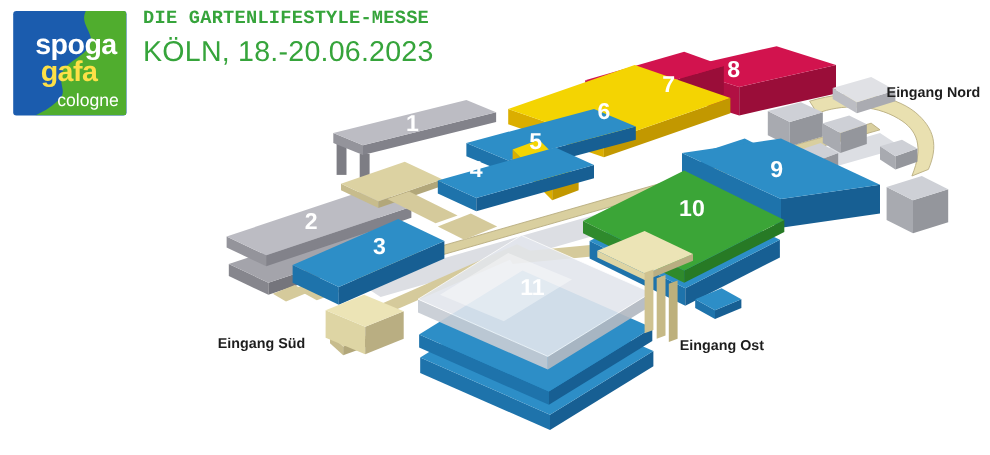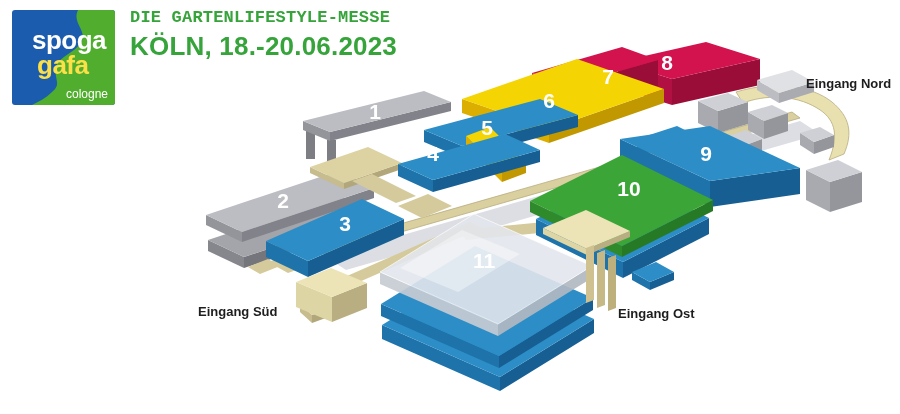--- a/index.html
+++ b/index.html
@@ -3,23 +3,23 @@
 <meta charset="utf-8">
 <style>
   html,body{margin:0;padding:0;background:#fff;}
   .stage{position:relative;width:900px;height:414px;background:#ffffff;overflow:hidden;
          font-family:"Liberation Sans",sans-serif;}
   #map-svg{position:absolute;left:0;top:0;width:900px;height:414px;}
   .logo{position:absolute;left:12px;top:10px;width:103px;height:95px;border-radius:3px;overflow:hidden;}
   .logo svg{position:absolute;left:0;top:0;width:103px;height:95px;}
   .logo-l1{position:absolute;left:20px;top:17px;font-size:26px;font-weight:700;color:#fff;letter-spacing:-0.5px;line-height:1;}
   .logo-l2{position:absolute;left:25px;top:42px;font-size:26px;font-weight:700;color:#fde047;letter-spacing:-0.5px;line-height:1;}
-  .logo-city{position:absolute;right:7px;bottom:5px;font-size:12px;color:#fff;line-height:1;margin-left:12px;}
+  .logo-city{position:absolute;right:7px;bottom:5px;font-size:16px;color:#fff;line-height:1;margin-left:12px;}
   .subtitle{position:absolute;left:130px;top:8px;font-size:17px;font-weight:700;letter-spacing:0.2px;font-family:Liberation Mono, monospace;}
-  .title{position:absolute;left:130px;top:31px;font-size:26px;font-weight:700;letter-spacing:0.2px;text-align:center;}
+  .title{position:absolute;left:130px;top:31px;font-size:26px;font-weight:400;letter-spacing:0.2px;text-align:center;}
   .hall-num{font-family:"Liberation Sans",sans-serif;font-size:21px;font-weight:700;fill:#ffffff;text-anchor:middle;}
   .entrance-label{font-family:"Liberation Sans",sans-serif;font-size:13px;font-weight:700;fill:#1d1d1d;}
 </style>
 </head>
 <body>
 
 <div class="stage">
 
   <svg id="map-svg" viewBox="0 0 900 414">
       <g>

